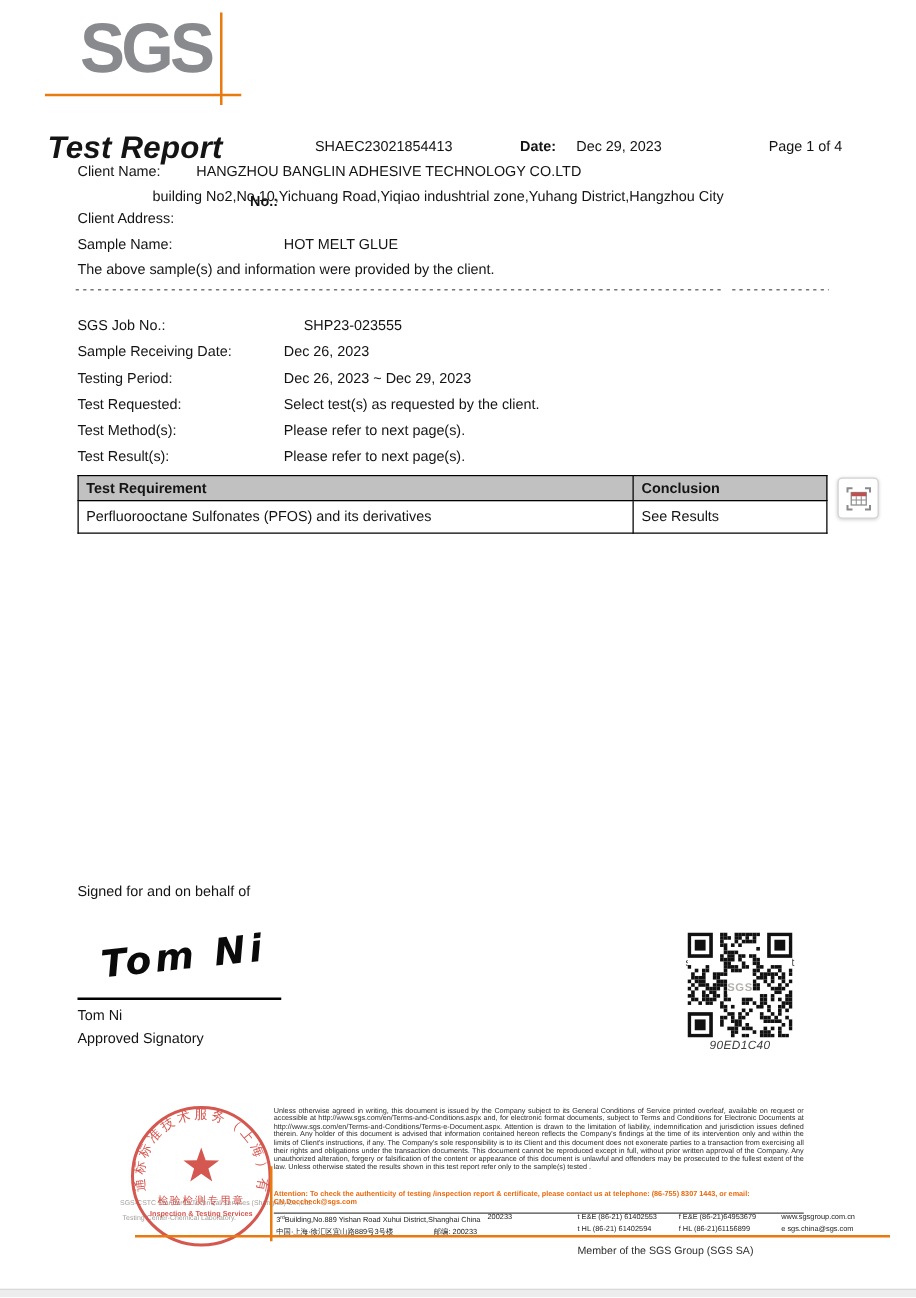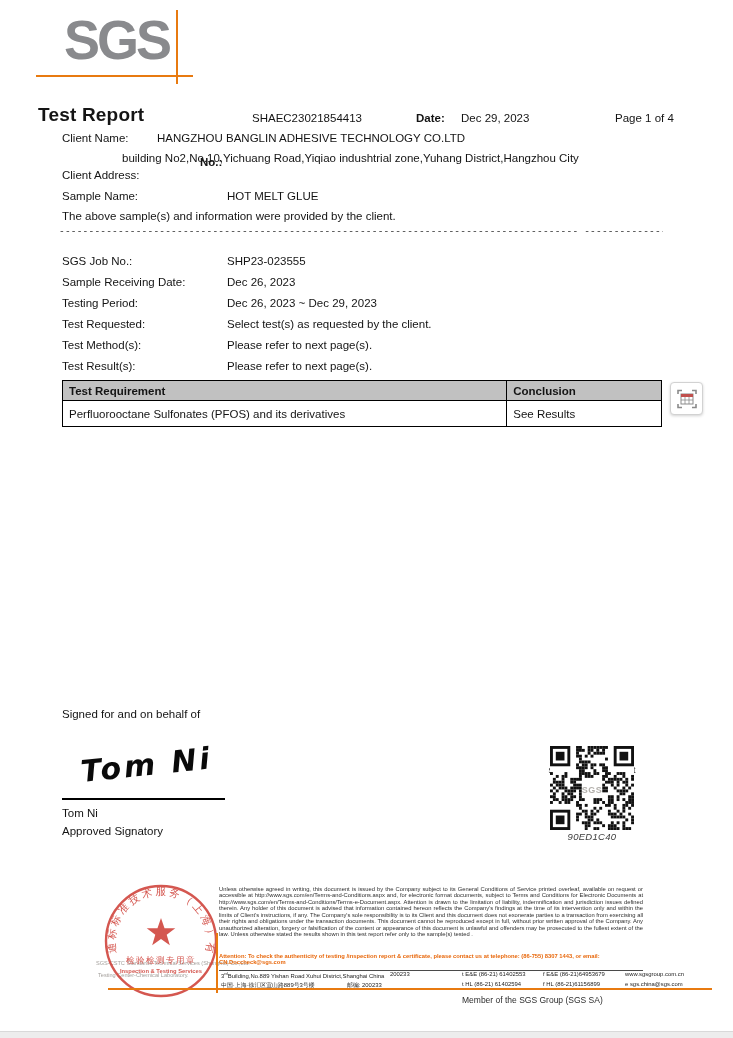--- a/index.html
+++ b/index.html
@@ -1,21 +1,21 @@
 <!DOCTYPE html>
 <html><head>
 <meta charset="utf-8">
 <style>
   html,body{margin:0;padding:0;background:#fff;}
   #page{position:relative;width:733px;height:1038px;background:#ffffff;overflow:hidden;
         font-family:"Liberation Sans", sans-serif;color:#141414;}
   .abs{position:absolute;}
   .b{font-weight:bold;}
   .t11{font-size:11.5px;line-height:15px;}
-  .title{font-size:19px;font-weight:bold;letter-spacing:.2px;}
+  .title{font-size:25px;font-weight:bold;letter-spacing:.2px;font-style:italic;}
   .logo-sgs{font-size:54px;font-weight:bold;color:#898a8d;letter-spacing:-3px;
             font-family:"Liberation Sans", sans-serif;transform:scaleY(1.04);}
   .oline{background:#e87a10;}
   .dashes{font-family:"Liberation Mono", monospace;font-size:9.5px;letter-spacing:.2px;
           white-space:nowrap;overflow:hidden;width:604px;color:#1c1c1c;}
   table.results{border-collapse:collapse;width:600px;}
   table.results th, table.results td{border:1.5px solid #000;font-size:11.5px;}
   table.results th{background:#c1c1c1;text-align:left;padding:2px 6px;height:15px;}
   table.results th.c, table.results td.c{text-align:left;}
   table.results td{padding:4px 6px;height:17px;}
@@ -53,21 +53,21 @@
   <div class="abs t11" style="left:157px;top:131px;">HANGZHOU BANGLIN ADHESIVE TECHNOLOGY CO.LTD</div>
   <div class="abs t11" style="left:62px;top:168px;">Client Address:</div>
   <div class="abs t11" style="left:122px;top:151px;">building No2,No.10,Yichuang Road,Yiqiao indushtrial zone,Yuhang District,Hangzhou City</div>
 
   <div class="abs t11" style="left:62px;top:189px;">Sample Name:</div>
   <div class="abs t11" style="left:227px;top:189px;">HOT MELT GLUE</div>
   <div class="abs t11" style="left:62px;top:209px;">The above sample(s) and information were provided by the client.</div>
   <div class="abs dashes" style="left:59px;top:226px;">---------------------------------------------------------------------------------------- ----------------</div>
 
   <div class="abs t11" style="left:62px;top:254px;">SGS Job No.:</div>
-  <div class="abs t11" style="left:227px;top:254px;">SHP23-023555</div>
+  <div class="abs t11" style="left:243px;top:254px;">SHP23-023555</div>
   <div class="abs t11" style="left:62px;top:275px;">Sample Receiving Date:</div>
   <div class="abs t11" style="left:227px;top:275px;">Dec 26, 2023</div>
   <div class="abs t11" style="left:62px;top:296px;">Testing Period:</div>
   <div class="abs t11" style="left:227px;top:296px;">Dec 26, 2023 ~ Dec 29, 2023</div>
   <div class="abs t11" style="left:62px;top:317px;">Test Requested:</div>
   <div class="abs t11" style="left:227px;top:317px;">Select test(s) as requested by the client.</div>
   <div class="abs t11" style="left:62px;top:338px;">Test Method(s):</div>
   <div class="abs t11" style="left:227px;top:338px;">Please refer to next page(s).</div>
   <div class="abs t11" style="left:62px;top:359px;">Test Result(s):</div>
   <div class="abs t11" style="left:227px;top:359px;">Please refer to next page(s).</div>

